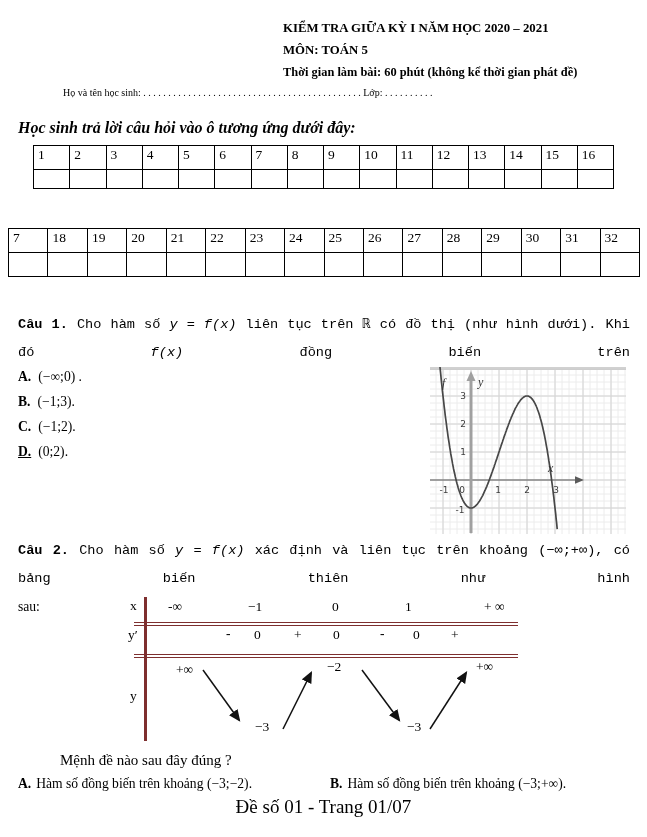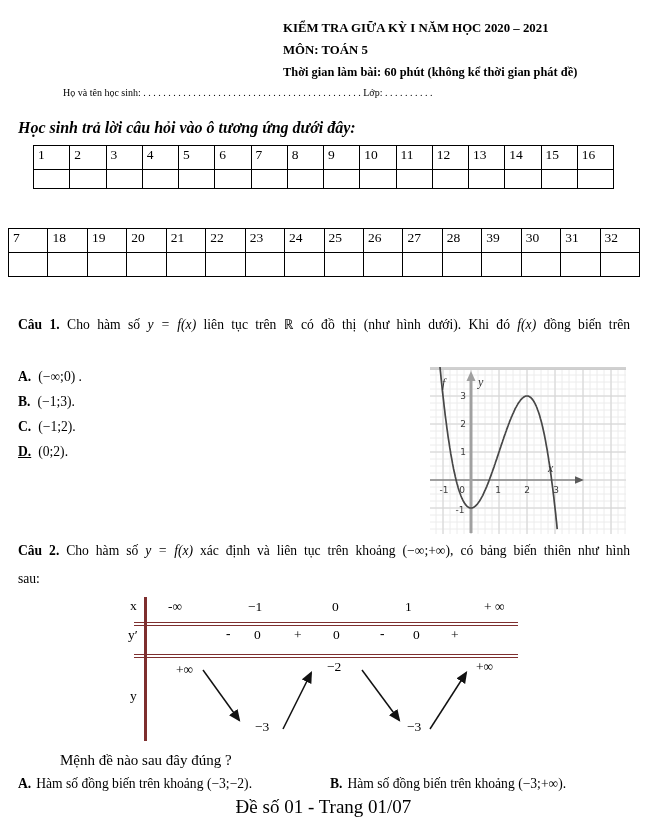--- a/index.html
+++ b/index.html
@@ -20,21 +20,21 @@
   .t1{left:33px;top:145px;width:581px;}
   .t1 tr.hd td{height:22px;}
   .t1 tr.bd td{height:17px;}
   .t2{left:8px;top:228px;width:632px;}
   .t2 tr.hd td{height:22px;}
   .t2 tr.bd td{height:22px;}
 
   .qblock{font-size:13.6px;line-height:28px;}
   .q1{left:18px;top:311px;width:612px;}
   .q2{left:18px;top:537px;width:612px;}
-  .just{text-align:justify;text-align-last:justify;}
+  .just{text-align:justify;text-align-last:justify;font-family:Liberation Mono, monospace;}
   .indent{margin-left:44px;}
   .m{font-style:italic;}
 
   .opts{left:18px;top:369px;font-size:13.6px;}
   .opt{height:25px;white-space:nowrap;}
   .opt .lab{font-weight:bold;margin-right:7px;}
 
   .graph{left:430px;top:367px;}
 
   .bbt{left:118px;top:596px;width:404px;height:150px;font-size:13.5px;}
@@ -120,21 +120,21 @@
       <td>19</td>
       <td>20</td>
       <td>21</td>
       <td>22</td>
       <td>23</td>
       <td>24</td>
       <td>25</td>
       <td>26</td>
       <td>27</td>
       <td>28</td>
-      <td>39</td>
+      <td>29</td>
       <td>30</td>
       <td>31</td>
       <td>32</td>
     </tr>
     <tr class="bd">
       <td></td>
           <td></td>
       <td></td>
           <td></td>
       <td></td>

